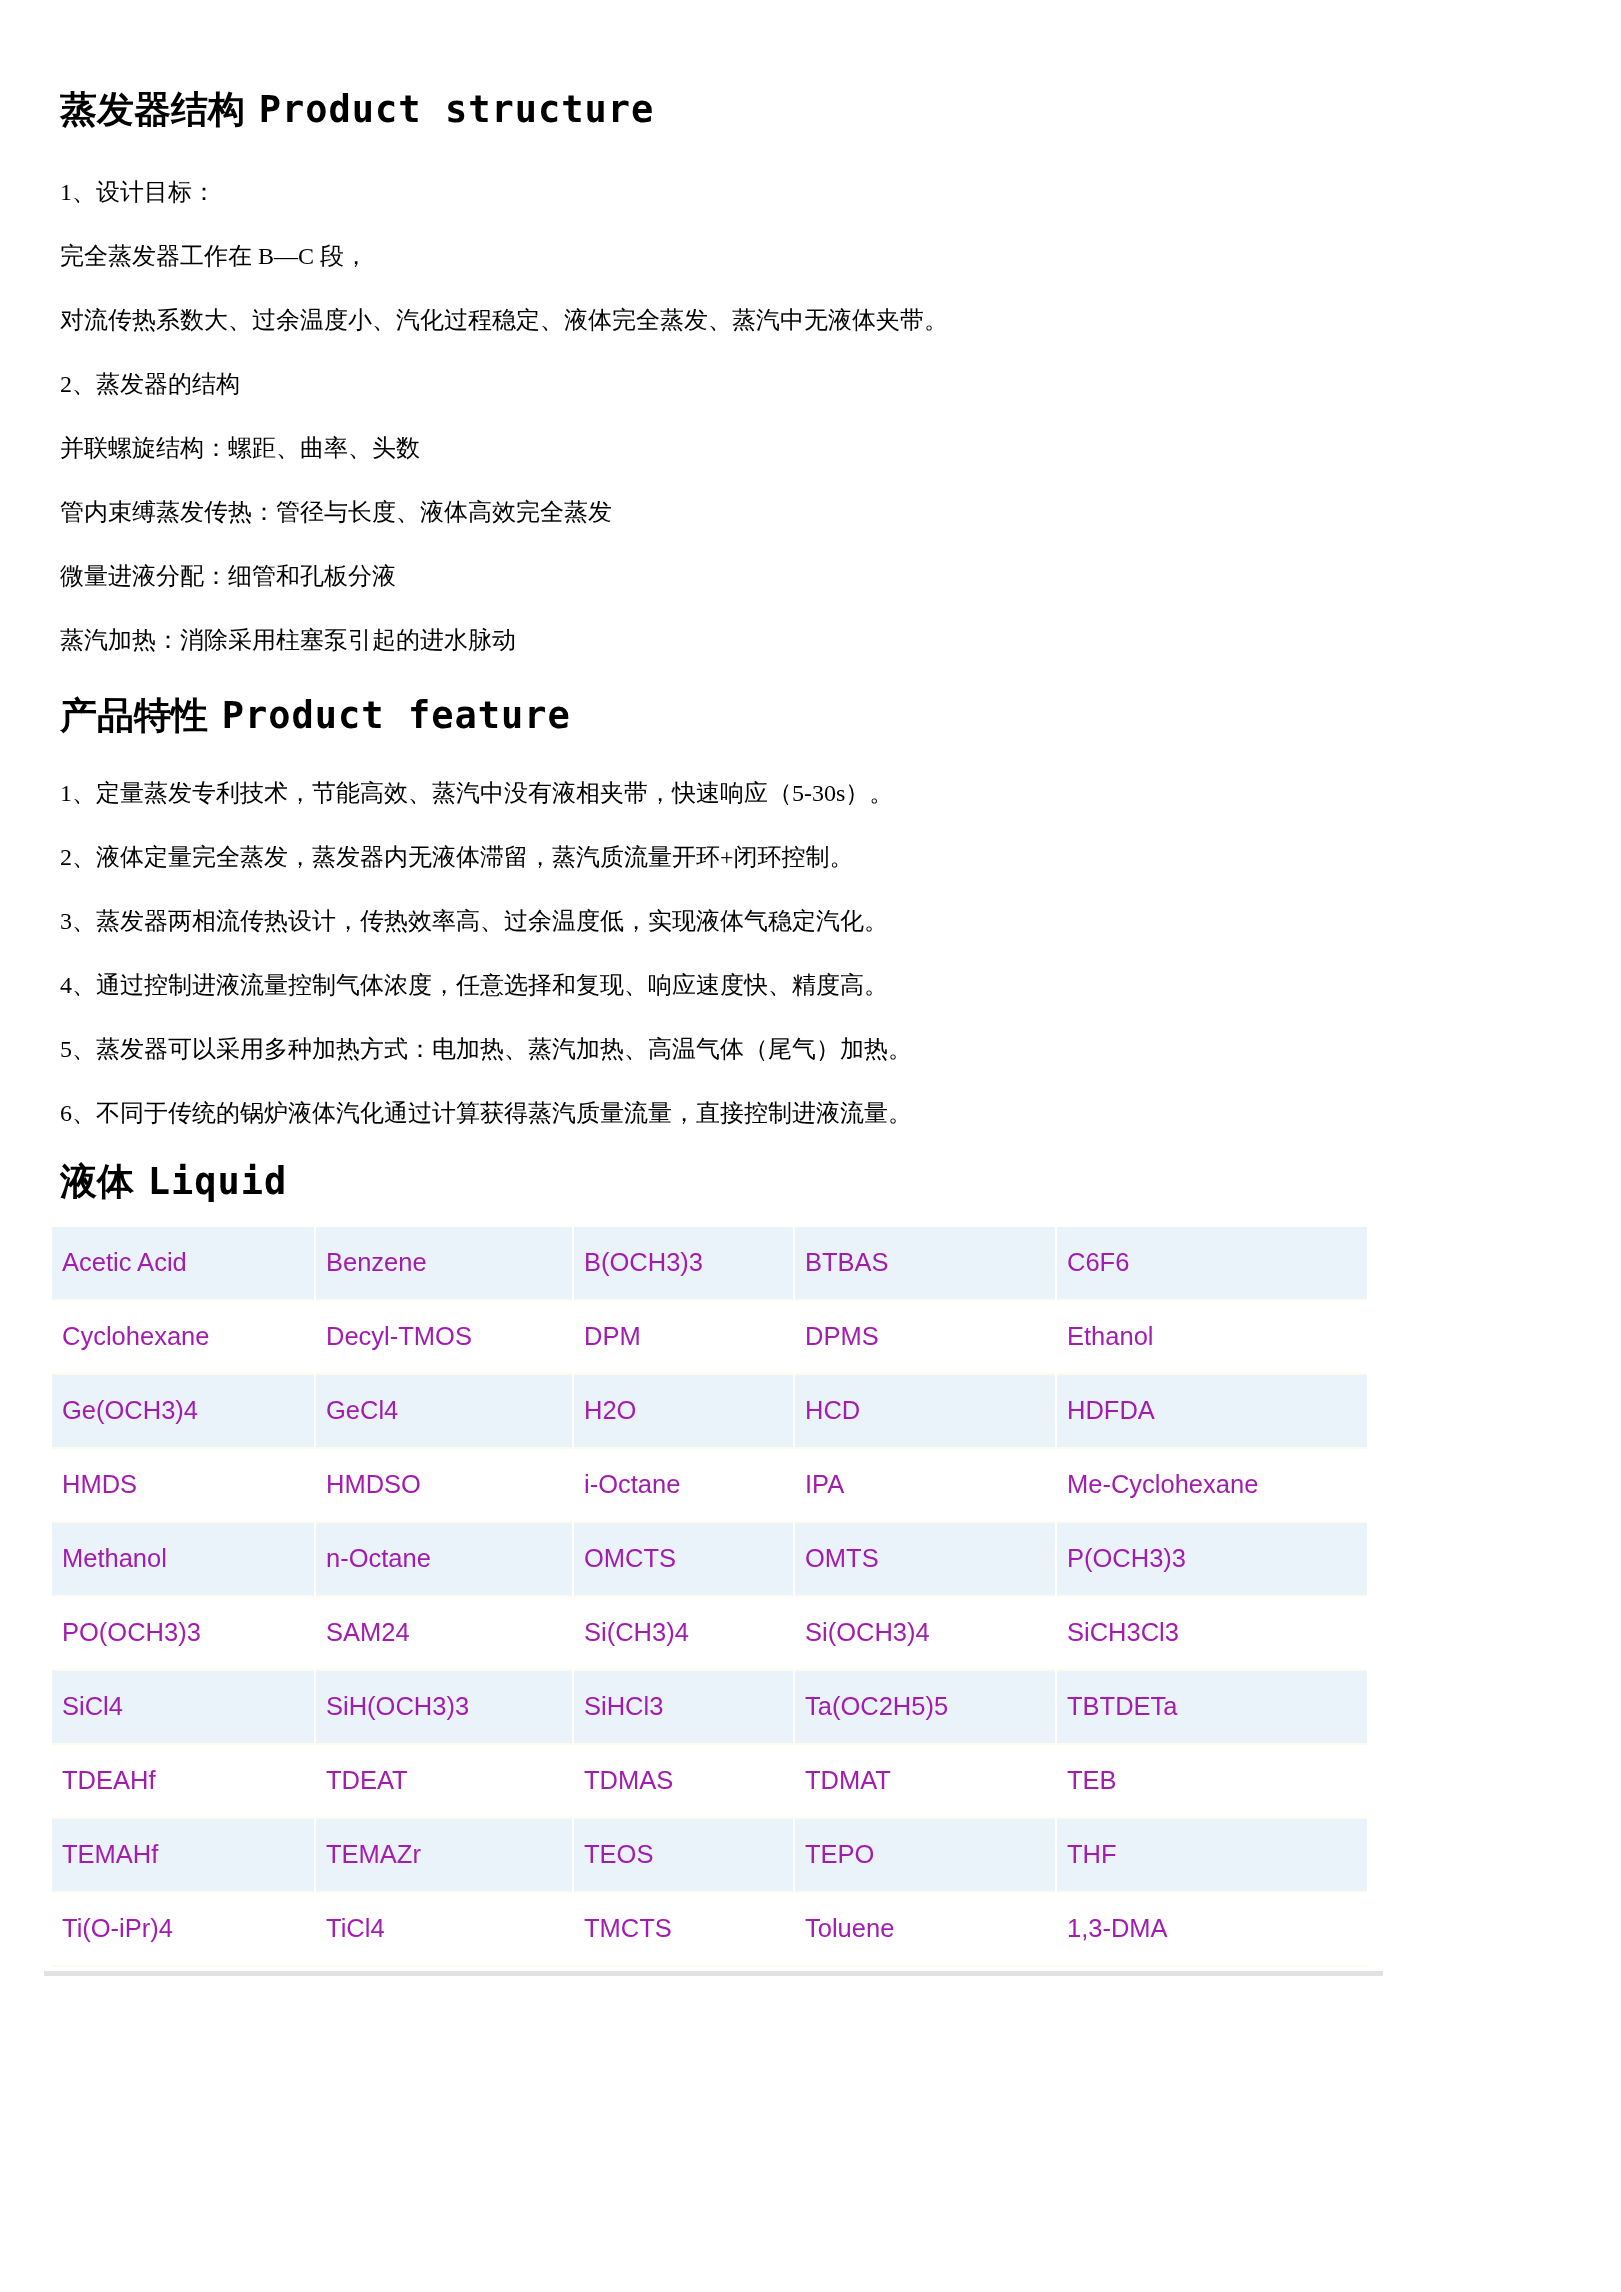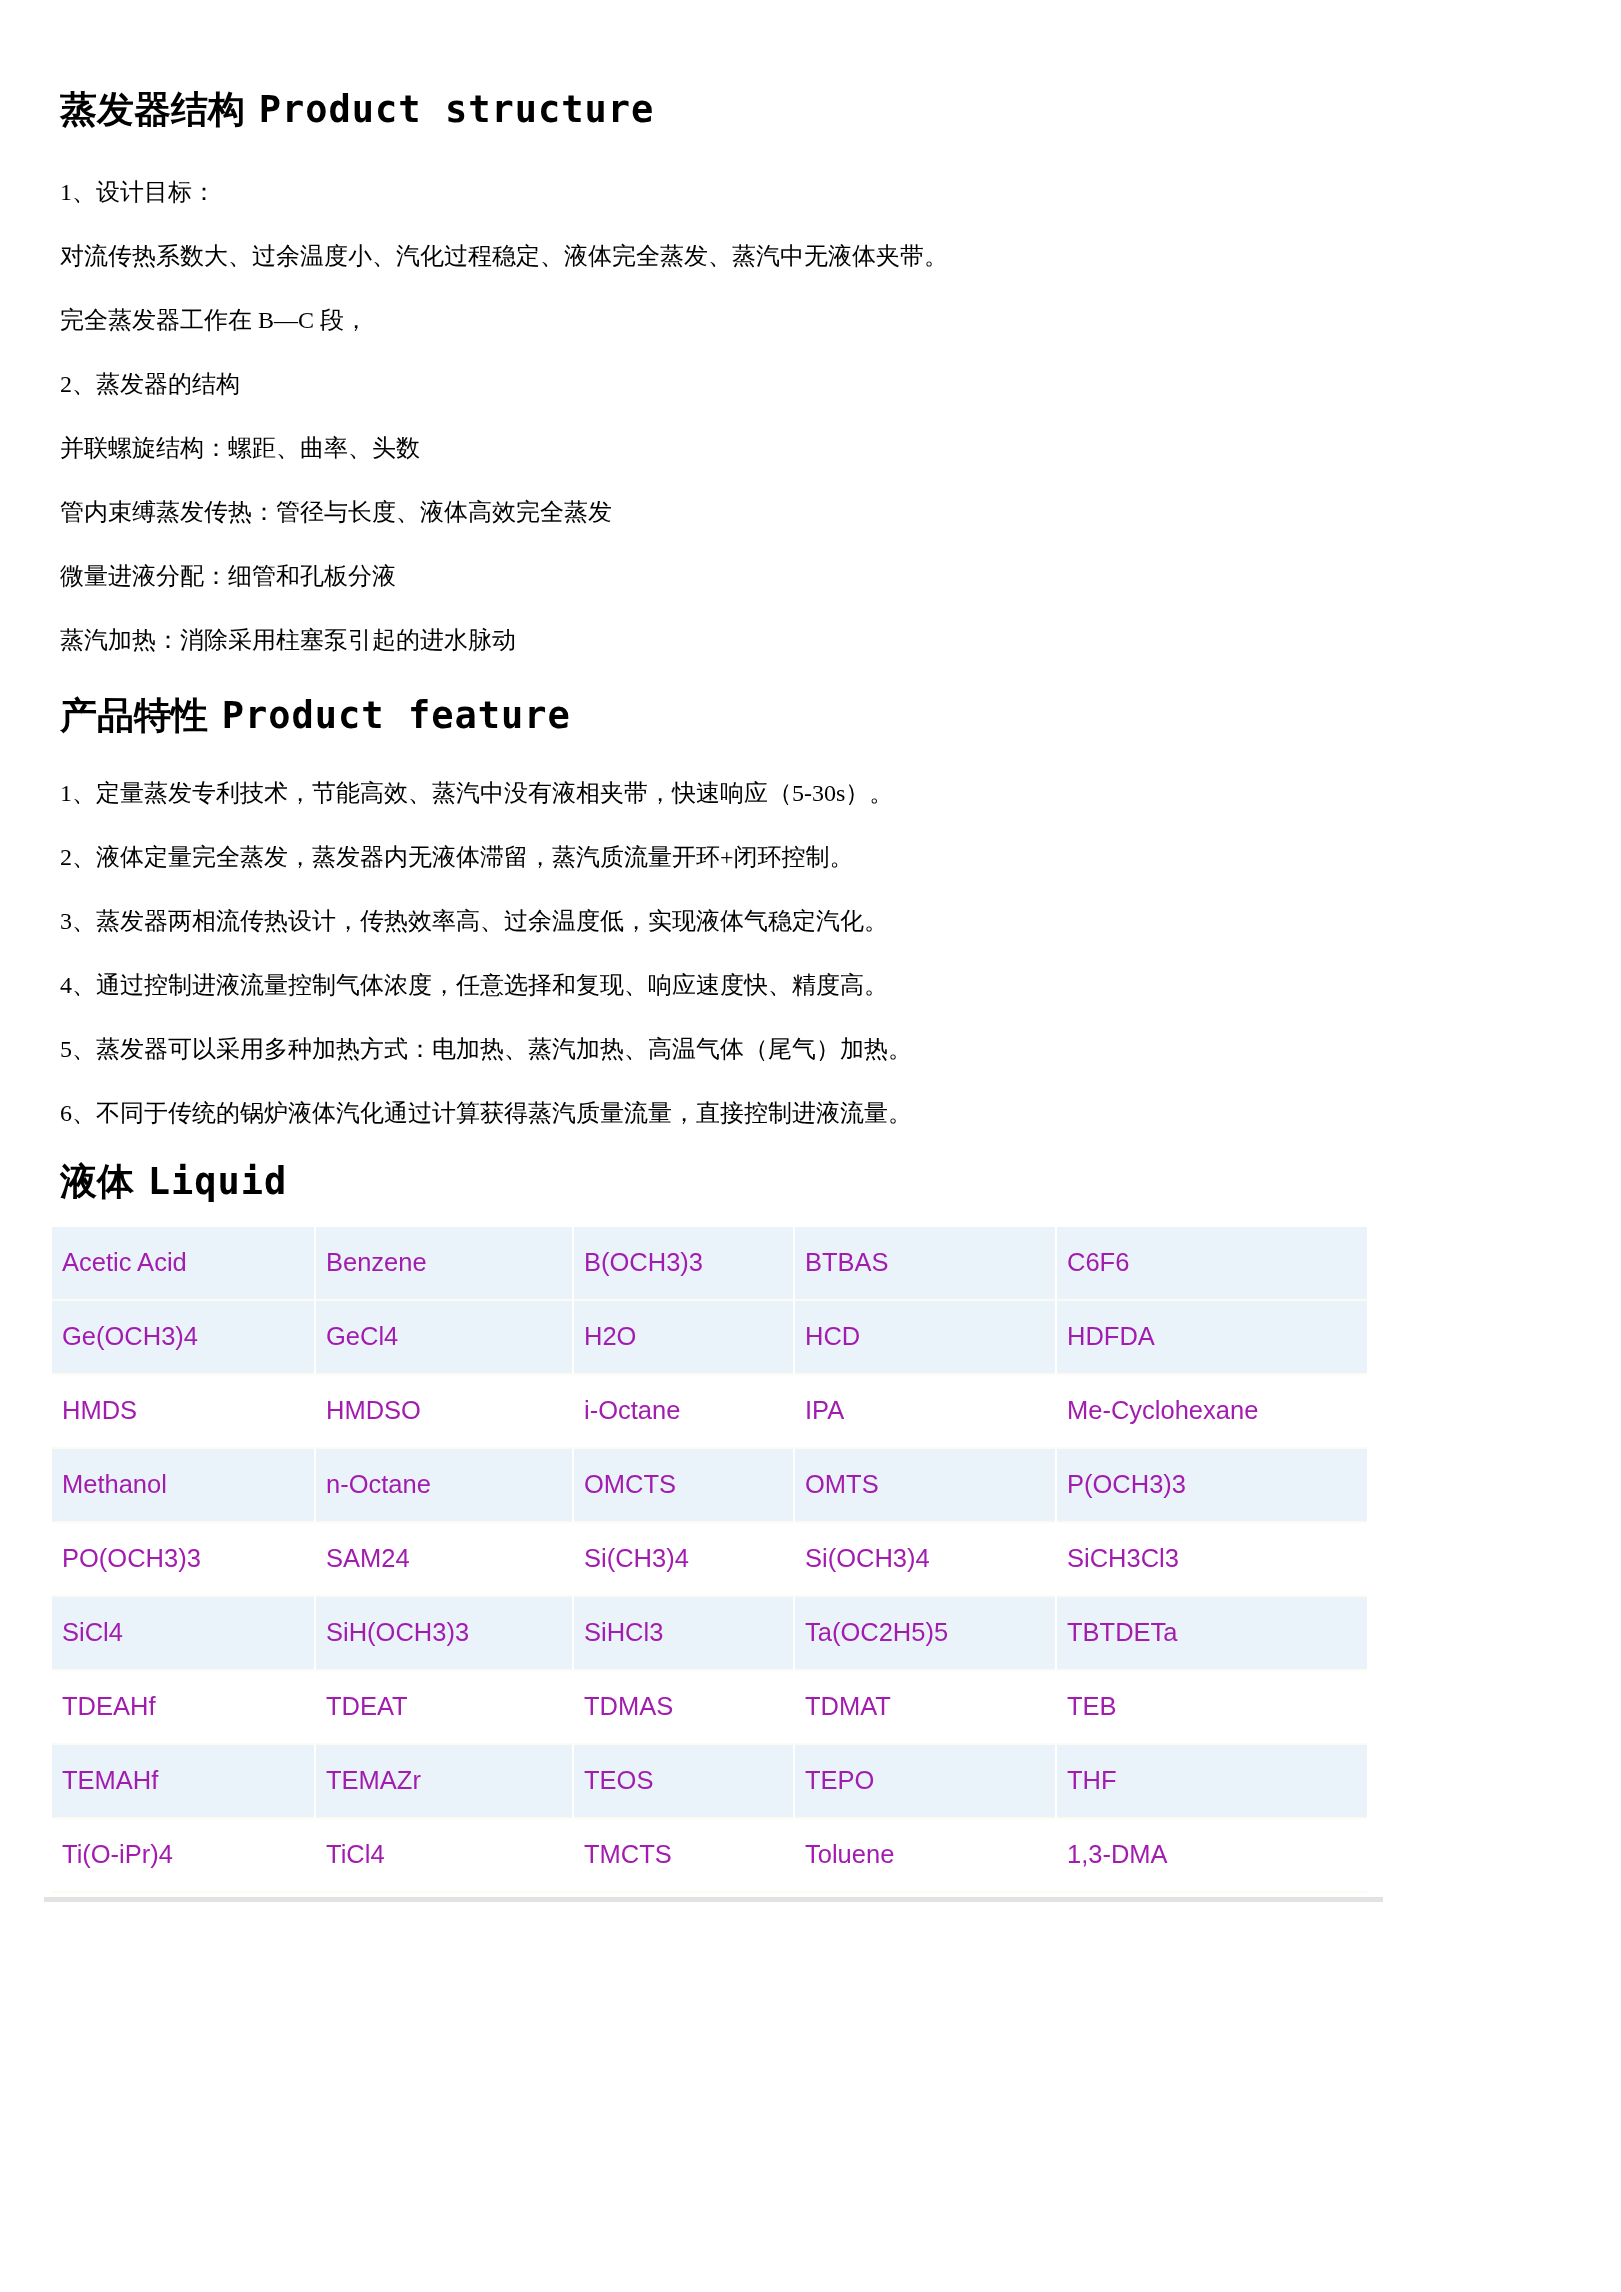--- a/index.html
+++ b/index.html
@@ -75,22 +75,22 @@
 </head>
 <body>
 
 <div class="page">
   <div class="content">
 
     <h1 class="doc-heading"><span>蒸发器结构</span><span class="heading-latin">Product structure</span></h1>
 
     <div class="pgroup-structure">
       <p class="line">1、设计目标：</p>
+      <p class="line">完全蒸发器工作在 B—C 段，</p>
       <p class="line">对流传热系数大、过余温度小、汽化过程稳定、液体完全蒸发、蒸汽中无液体夹带。</p>
-      <p class="line">完全蒸发器工作在 B—C 段，</p>
       <p class="line">2、蒸发器的结构</p>
       <p class="line">并联螺旋结构：螺距、曲率、头数</p>
       <p class="line">管内束缚蒸发传热：管径与长度、液体高效完全蒸发</p>
       <p class="line">微量进液分配：细管和孔板分液</p>
       <p class="line">蒸汽加热：消除采用柱塞泵引起的进水脉动</p>
     </div>
 
     <h1 class="doc-heading heading-feature"><span>产品特性</span><span class="heading-latin">Product feature</span></h1>
 
     <div class="pgroup-feature">
@@ -112,20 +112,27 @@
           <col style="width:262px">
           <col style="width:312px">
       </colgroup>
       <tbody>
         <tr class="alt">
           <td>Acetic Acid</td>
           <td>Benzene</td>
           <td>B(OCH3)3</td>
           <td>BTBAS</td>
           <td>C6F6</td>
+        </tr>
+        <tr>
+          <td>Cyclohexane</td>
+          <td>Decyl-TMOS</td>
+          <td>DPM</td>
+          <td>DPMS</td>
+          <td>Ethanol</td>
         </tr>
         <tr class="alt">
           <td>Ge(OCH3)4</td>
           <td>GeCl4</td>
           <td>H2O</td>
           <td>HCD</td>
           <td>HDFDA</td>
         </tr>
         <tr>
           <td>HMDS</td>

